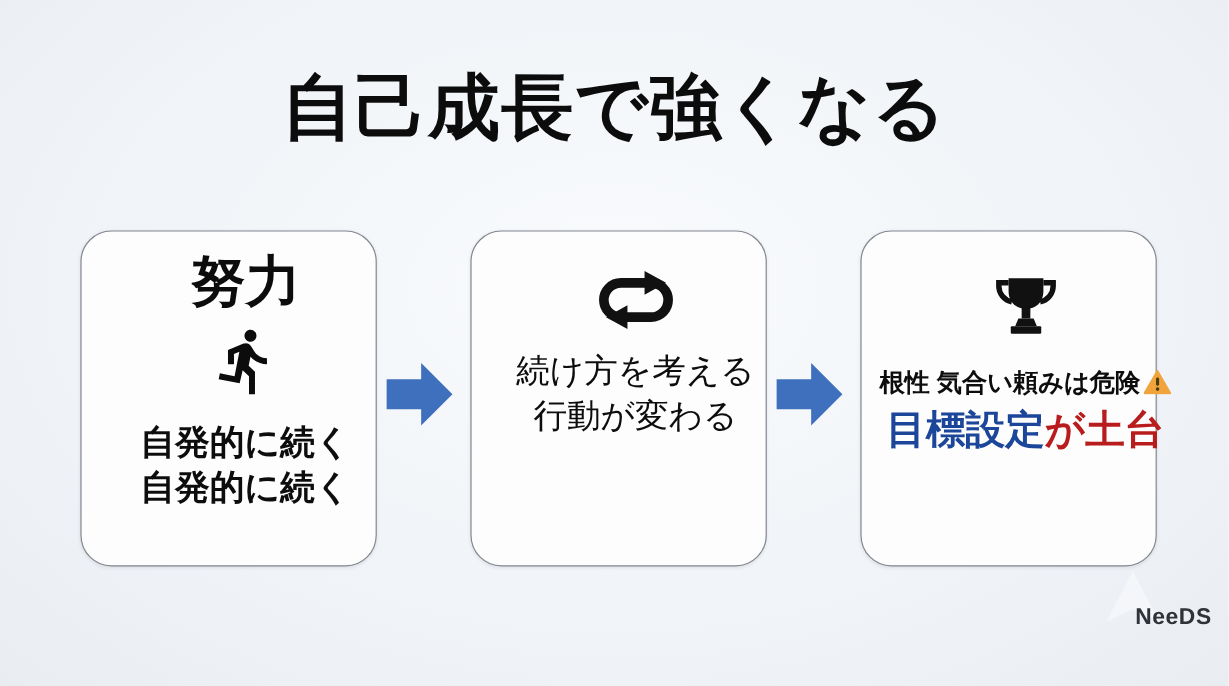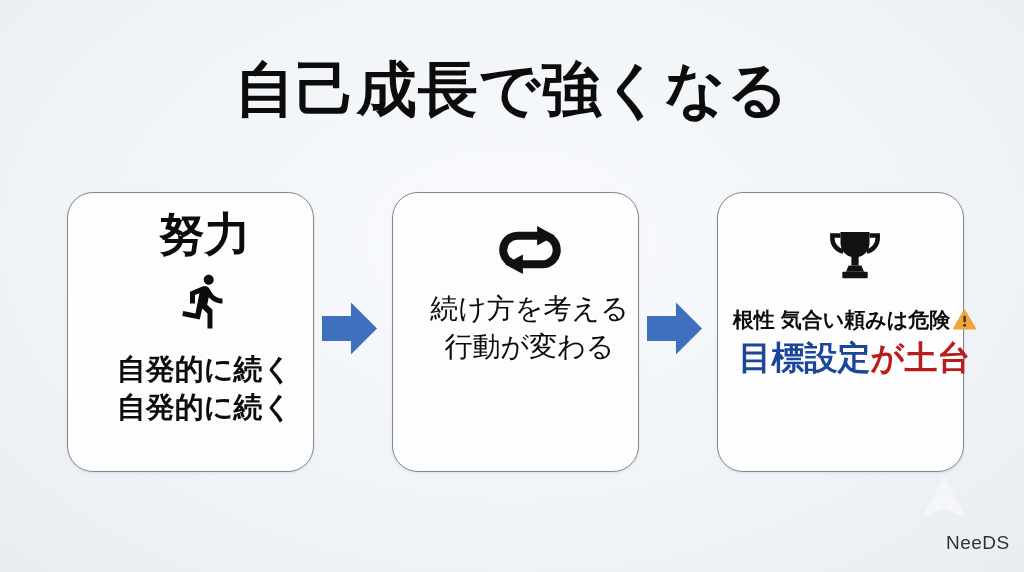--- a/index.html
+++ b/index.html
@@ -94,23 +94,23 @@
   .highlight3 .dark { color: #b91c1c; }
   .arrow {
     position: absolute;
     top: 300px;
     width: 56px; height: 57px;
   }
   .arrow1 { left: 322px; }
   .arrow2 { left: 647px; }
   .brand {
     position: absolute;
-    left: 946px; top: 532px;
+    left: 946px; top: 504px;
     font-size: 19px;
-    font-weight: 400;
+    font-weight: 700;
     color: #2f3338;
     letter-spacing: 0.5px;
   }
   .watermark {
     position: absolute;
     left: 916px; top: 474px;
     opacity: 0.55;
   }
 </style>
 </head>

